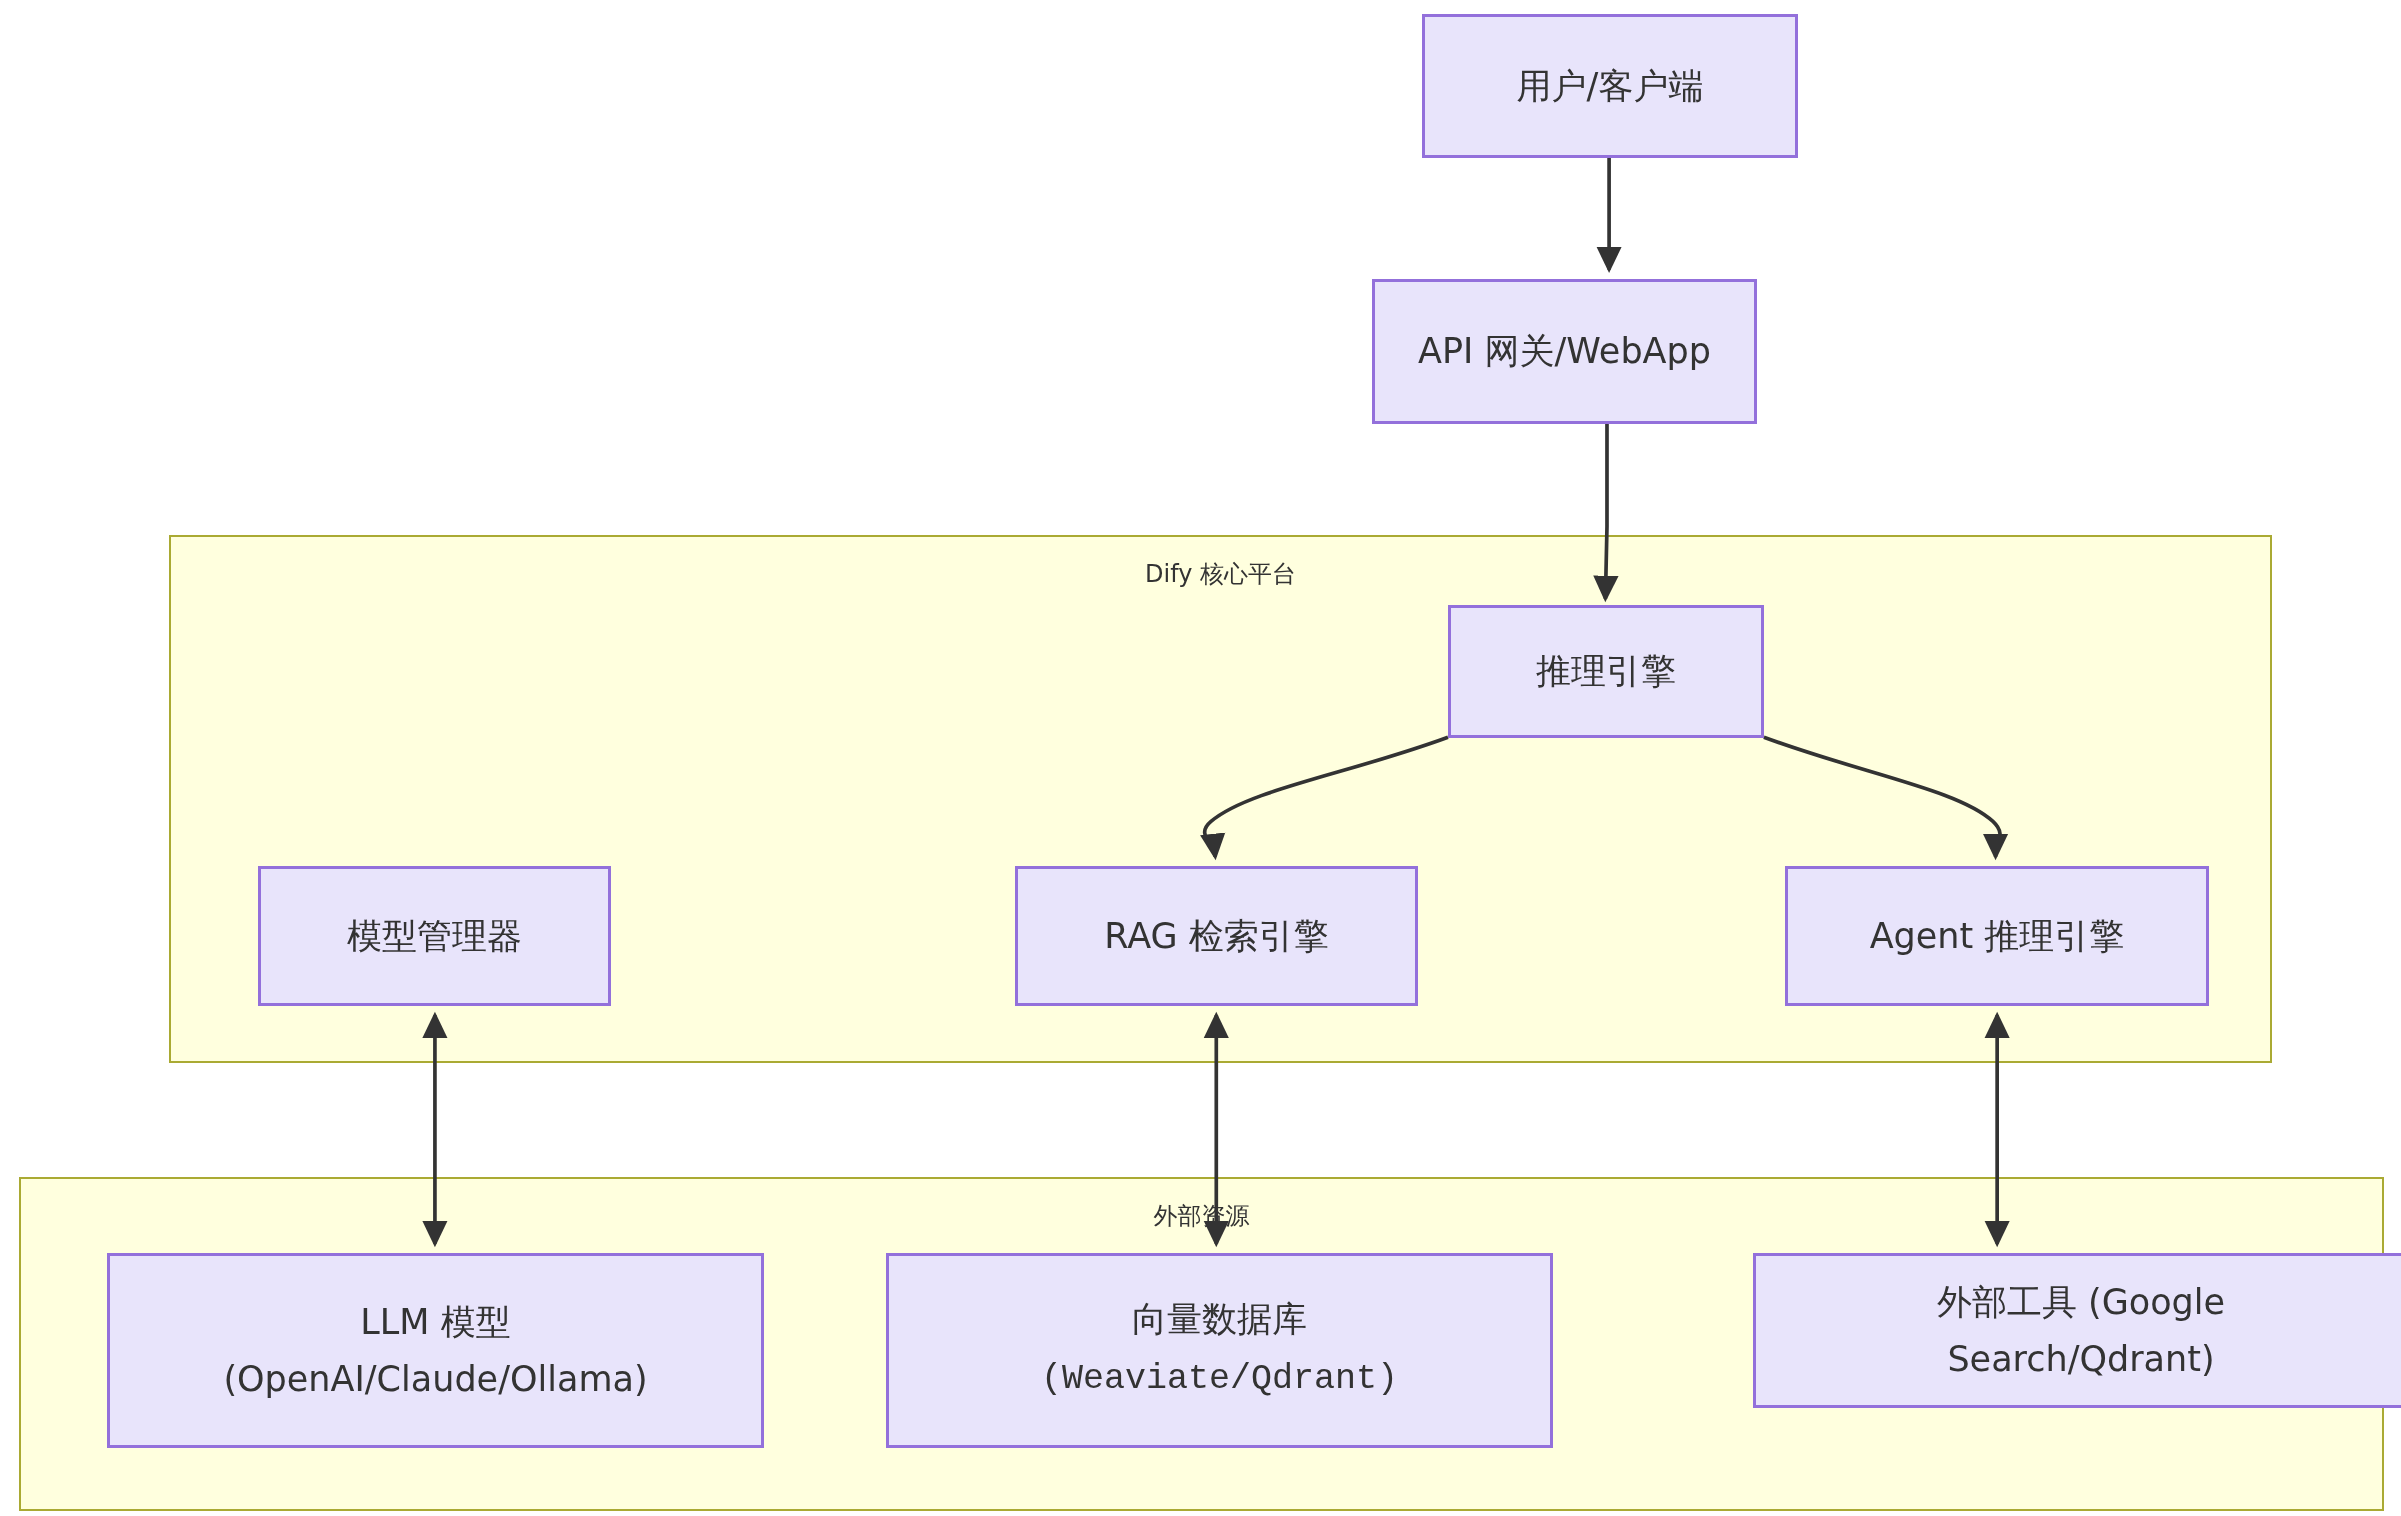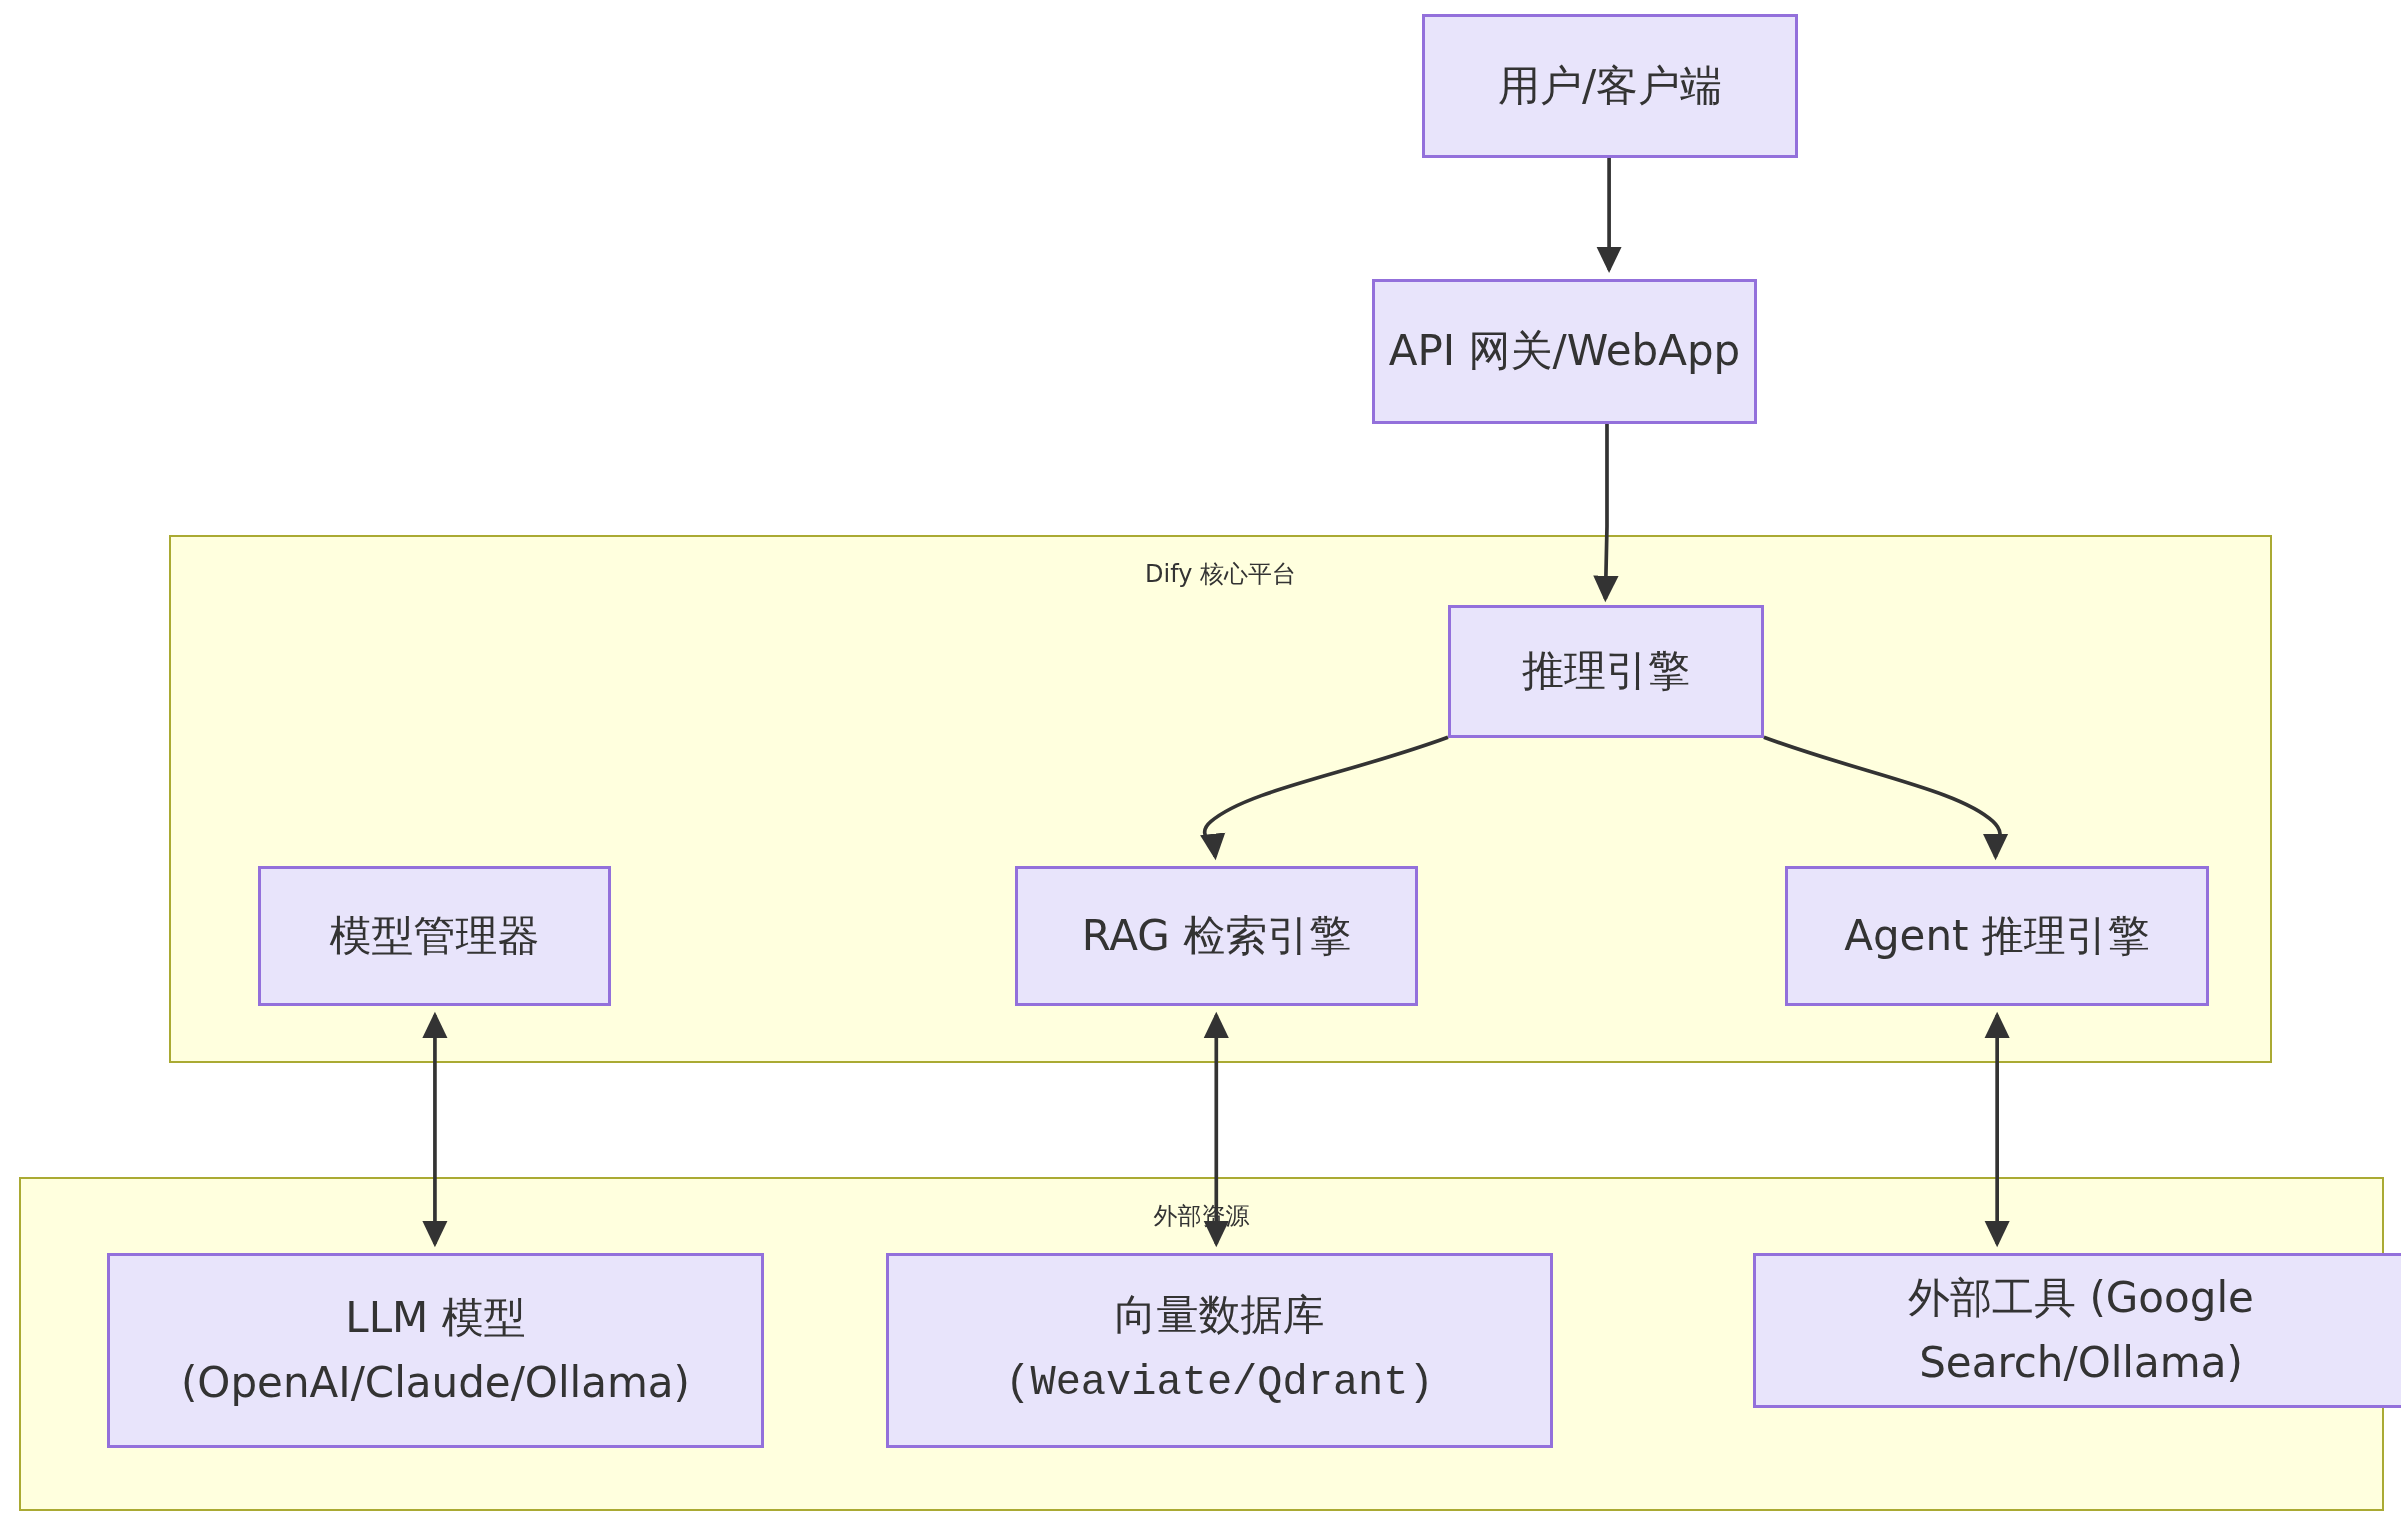--- a/index.html
+++ b/index.html
@@ -51,21 +51,21 @@
     box-sizing: border-box;
     background: #e8e4fb;
     border: 3.2px solid #9370db;
     display: flex;
     flex-direction: column;
     align-items: center;
     justify-content: center;
     z-index: 8;
   }
   .node-line {
-    font-size: 42px;
+    font-size: 35px;
     color: #333333;
     line-height: 1.05;
     text-align: left;
     white-space: nowrap;
   }
   .node-line + .node-line {
     margin-top: 20px;
   }
 </style>
 </head>
@@ -133,17 +133,17 @@
     <div class="node-line">(OpenAI/Claude/Ollama)</div>
   </div>
 
   <div class="node" style="left:886px; top:1253px; width:667px; height:195px;font-family:Liberation Mono, monospace;">
     <div class="node-line">向量数据库</div>
     <div class="node-line">(Weaviate/Qdrant)</div>
   </div>
 
   <div class="node" style="left:1753px; top:1253px; width:656px; height:155px;">
     <div class="node-line">外部工具 (Google</div>
-    <div class="node-line">Search/Ollama)</div>
+    <div class="node-line">Search/Qdrant)</div>
   </div>
 
 </div>
 
 
 </body></html>

